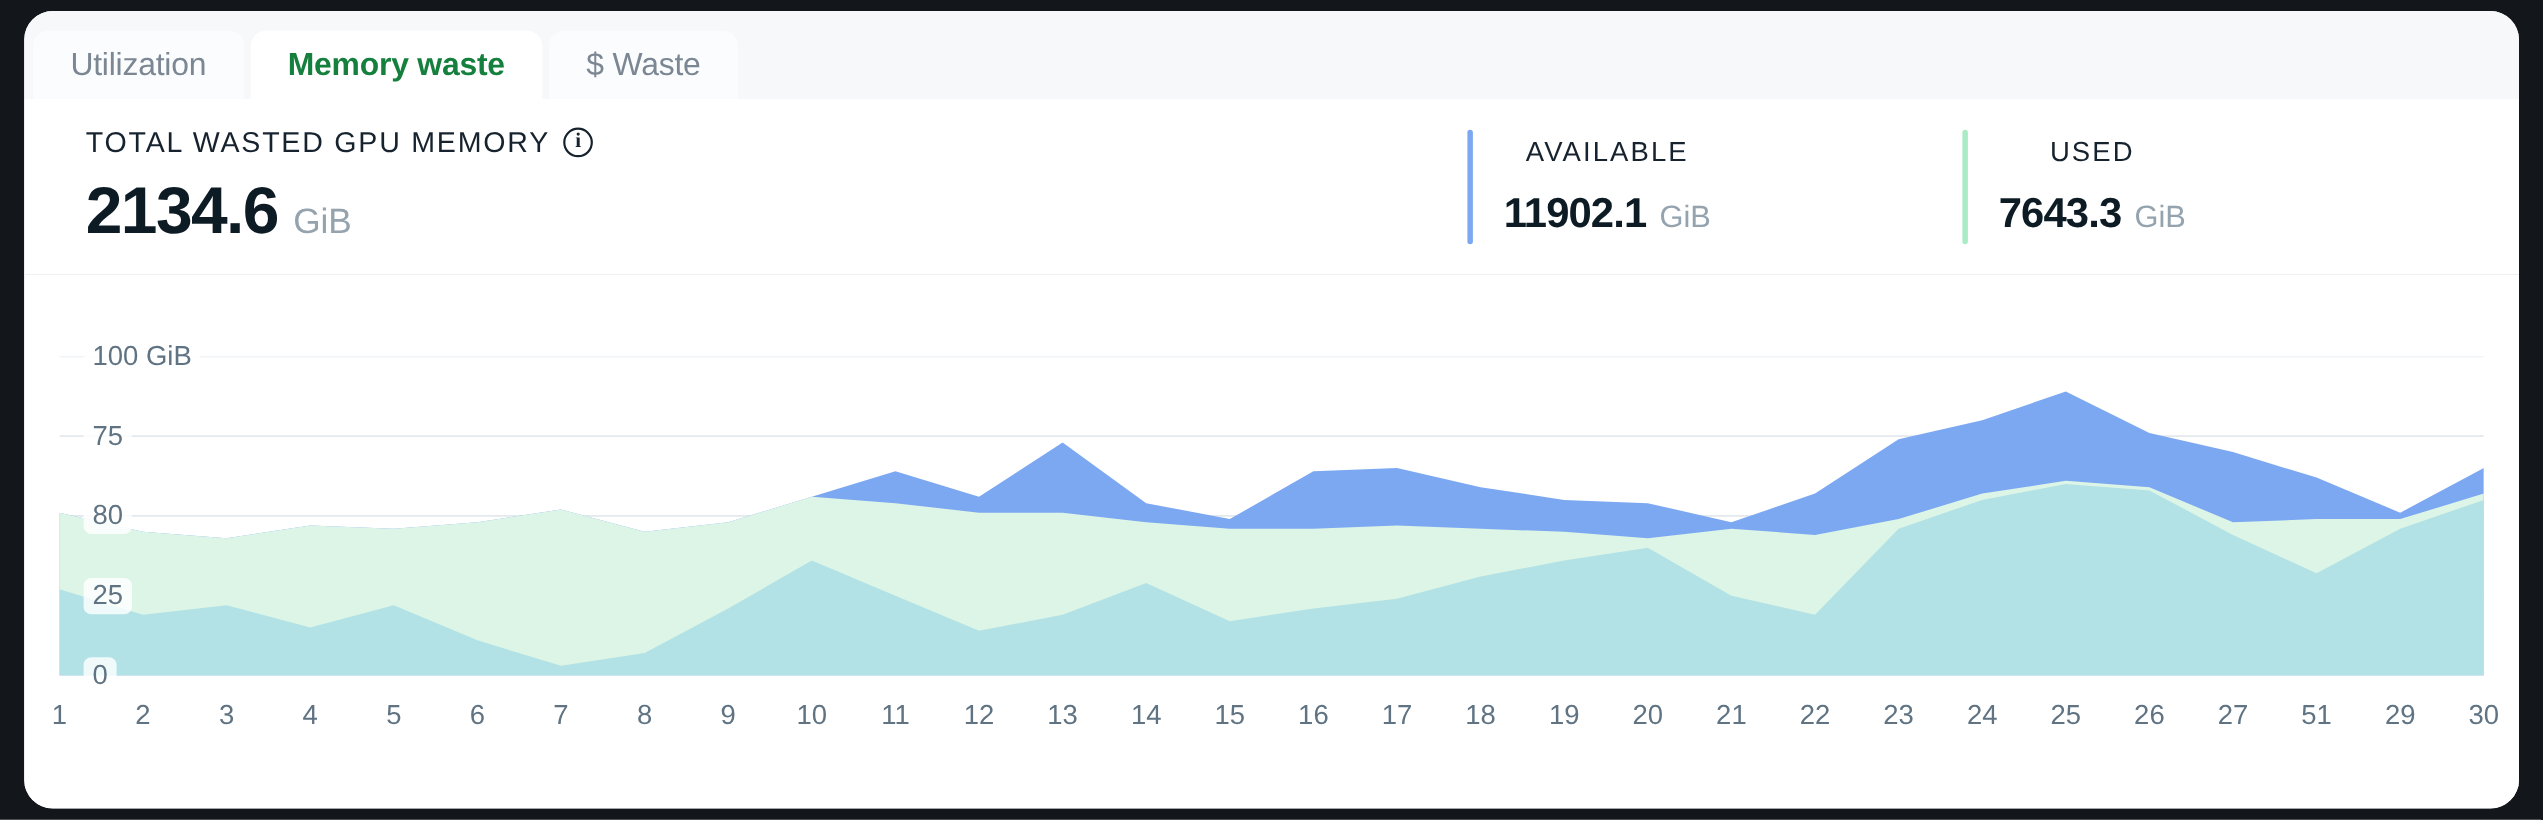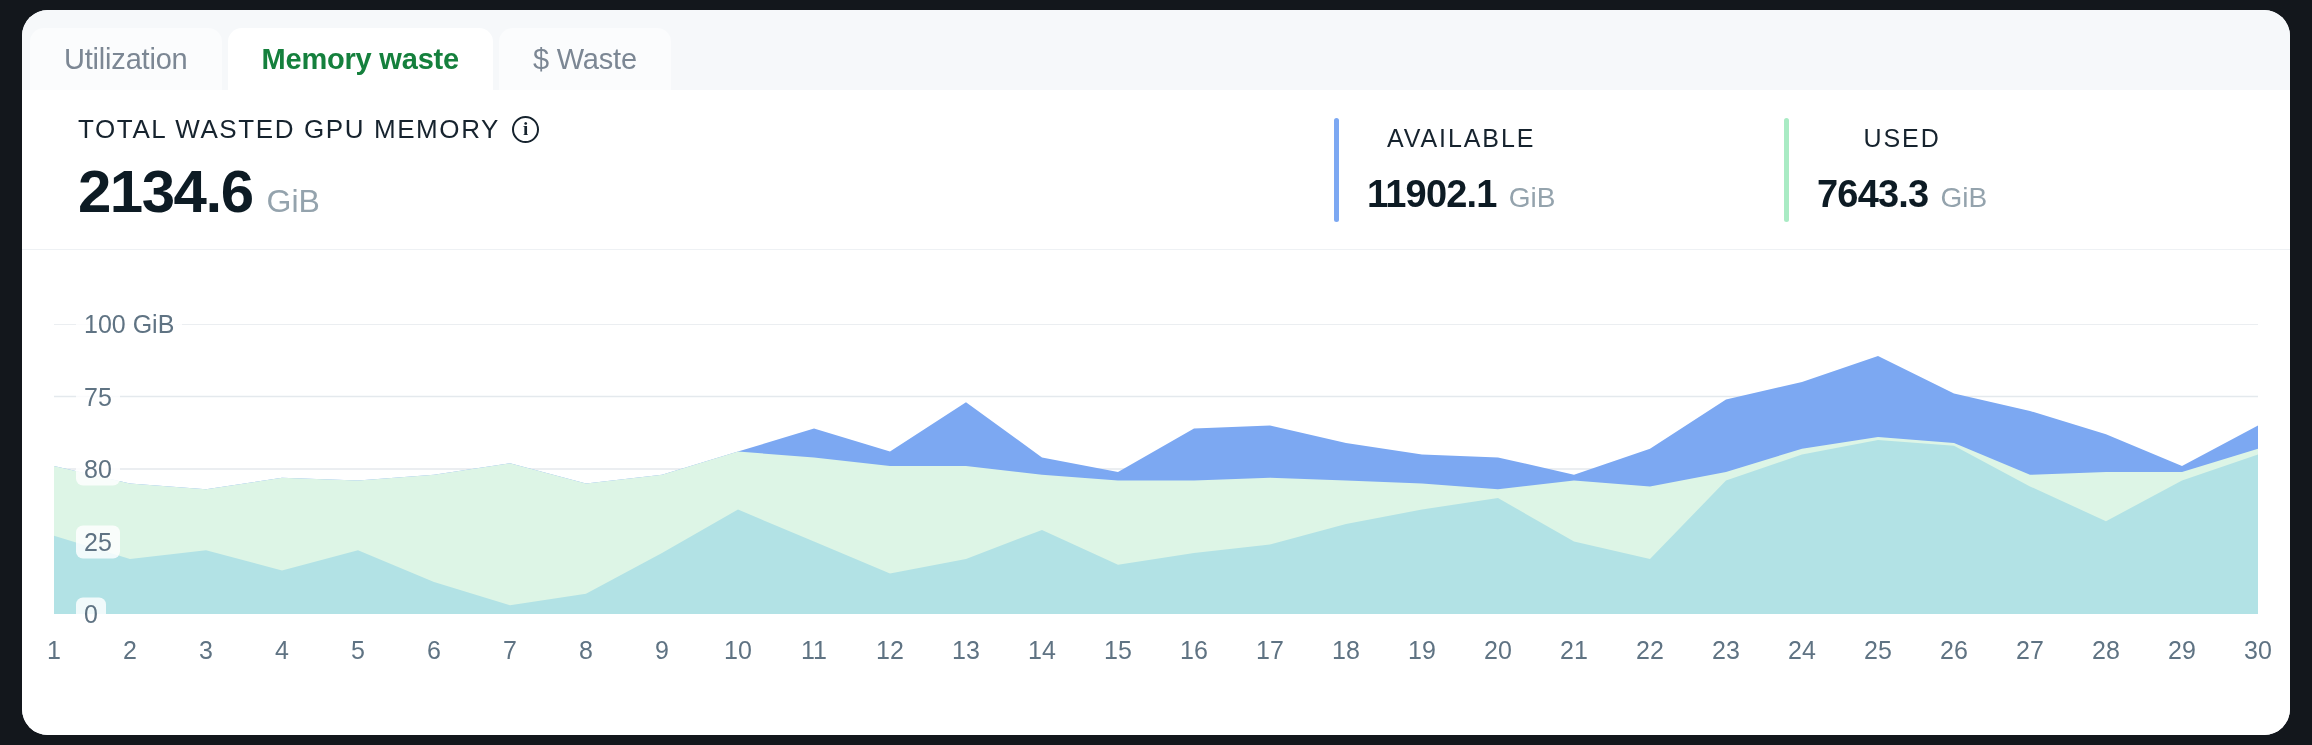--- a/index.html
+++ b/index.html
@@ -256,19 +256,19 @@
         <div class="xtick" style="left: 58.6207%;">18</div>
         <div class="xtick" style="left: 62.069%;">19</div>
         <div class="xtick" style="left: 65.5172%;">20</div>
         <div class="xtick" style="left: 68.9655%;">21</div>
         <div class="xtick" style="left: 72.4138%;">22</div>
         <div class="xtick" style="left: 75.8621%;">23</div>
         <div class="xtick" style="left: 79.3103%;">24</div>
         <div class="xtick" style="left: 82.7586%;">25</div>
         <div class="xtick" style="left: 86.2069%; text-align: right;">26</div>
         <div class="xtick" style="left: 89.6552%;">27</div>
-        <div class="xtick" style="left: 93.1034%;">28</div>
+        <div class="xtick" style="left: 93.1034%;">51</div>
         <div class="xtick" style="left: 96.5517%;">29</div>
         <div class="xtick" style="left: 100%;">30</div>
       </div>
   </div>
 
 </div>
 
 </body></html>

